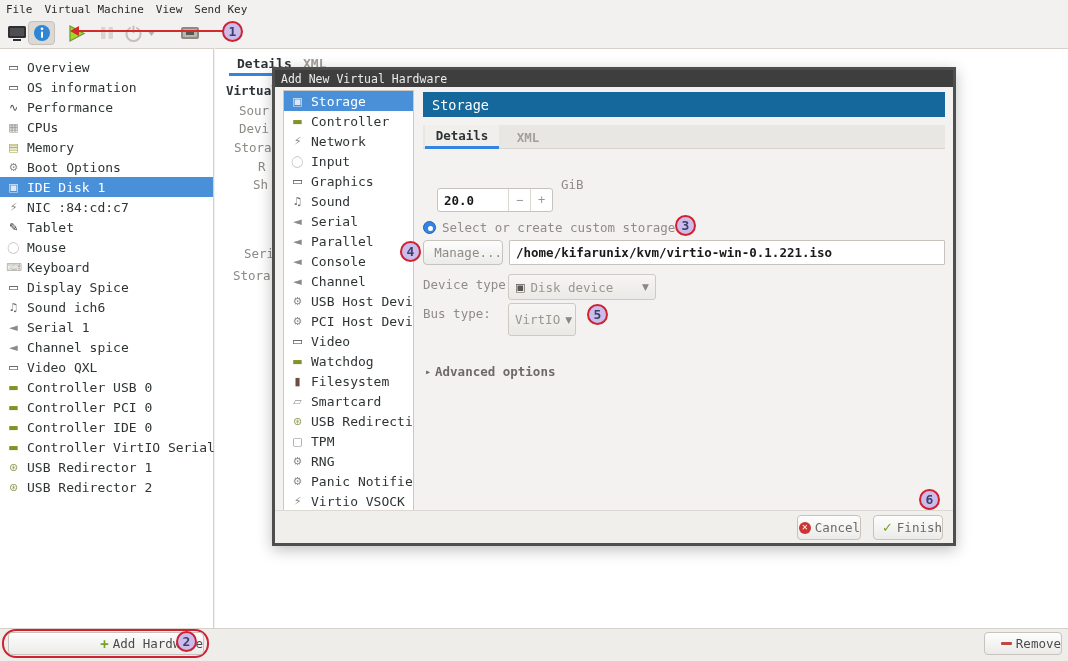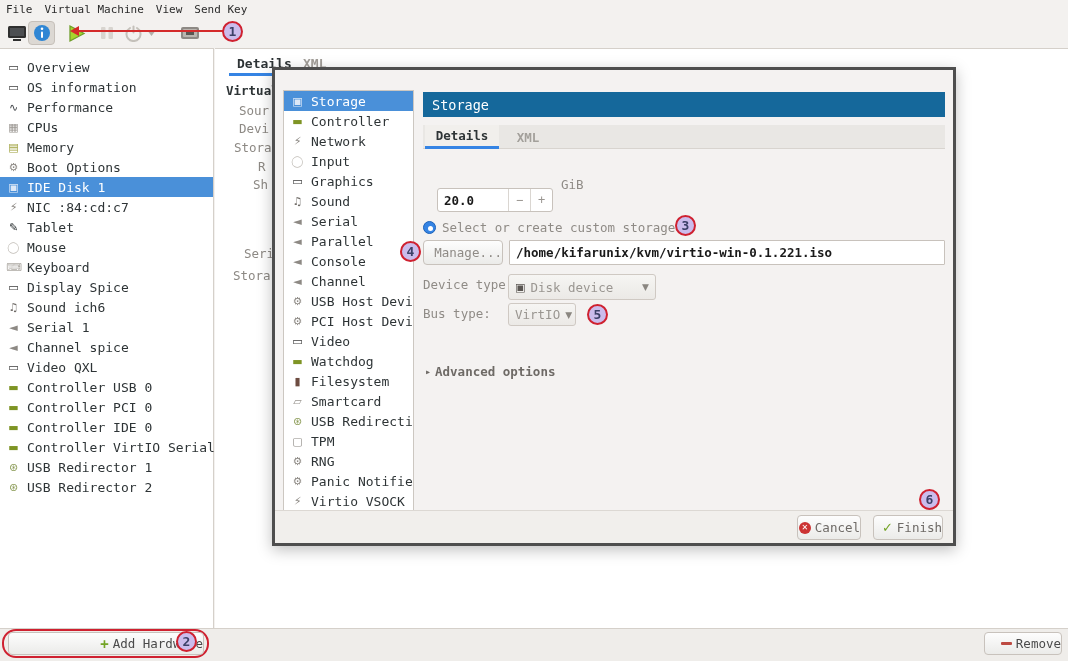--- a/index.html
+++ b/index.html
@@ -285,20 +285,23 @@
   <span class="plus-glyph">+</span>
   <span>Add Hardware</span>
 </div>
 <div class="red-outline"></div>
 <div class="abs gbtn" style="left:984px;top:632px;width:78px;height:23px;">
   <span class="minus-glyph"></span>
   <span>Remove</span>
 </div>
 
 <div class="abs dialog">
+  <div class="dlg-titlebar">
+    <span>Add New Virtual Hardware</span>
+  </div>
 
   <div class="dlglist">
 
   <div class="row selected">
         <span class="licon" data-icon="disk">▣</span>
         <span class="llabel">Storage</span>
       </div>
       <div class="row">
         <span class="licon" data-icon="card">▬</span>
         <span class="llabel">Controller</span>
@@ -415,21 +418,21 @@
     </div>
     <div class="combo abs" style="left:85px;top:182px;width:148px;height:26px;">
       <span class="combo-icon">▣</span>
       <span>Disk device</span>
       <span class="caret" style="margin-left:auto;">▼</span>
     </div>
 
     <div class="frow" style="left:0;top:214px;">
       <span class="glabel">Bus type:</span>
     </div>
-    <div class="combo abs" style="left:85px;top:211px;width:68px;height:23px;">
+    <div class="combo abs" style="left:85px;top:211px;width:68px;height:33px;">
       <span>VirtIO</span>
       <span class="caret" style="margin-left:auto;">▼</span>
     </div>
 
     <div class="advanced">
       <span style="font-size:10px;">▸</span>
       <span>Advanced options</span>
     </div>
   </div>
 

